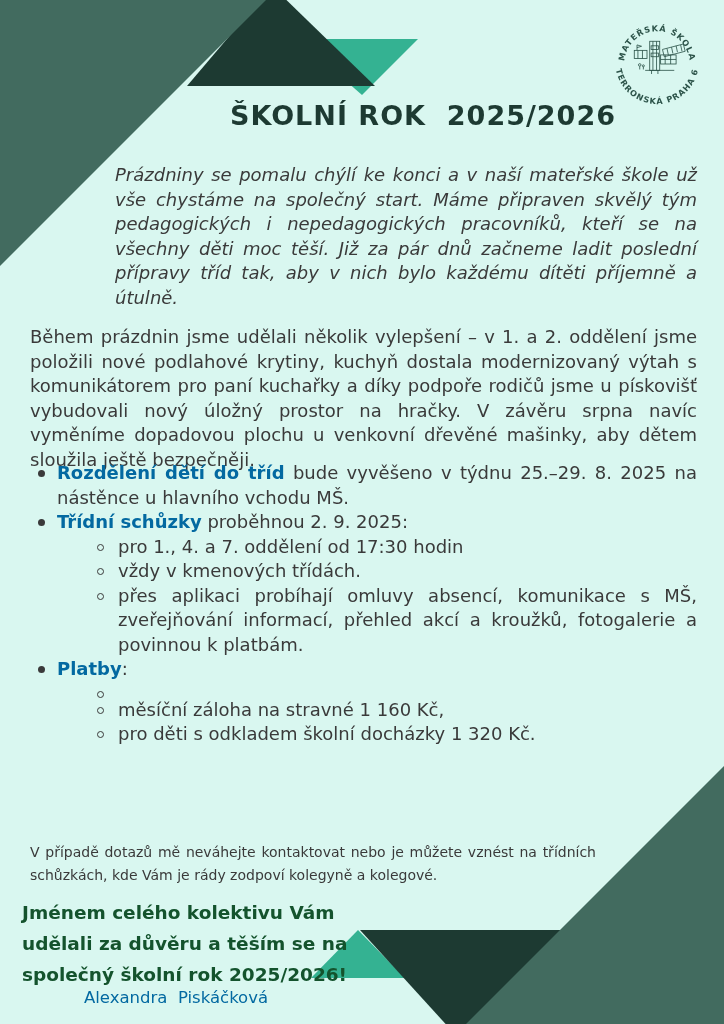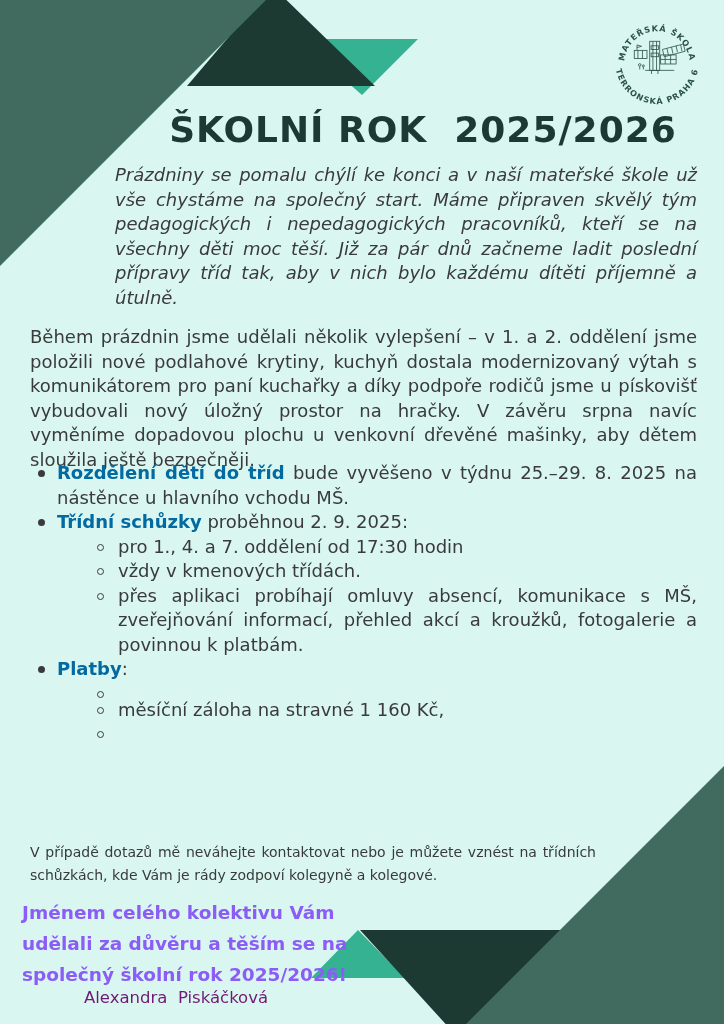--- a/index.html
+++ b/index.html
@@ -9,45 +9,45 @@
     background:#d9f7f0;
     font-family:"DejaVu Sans","Liberation Sans",sans-serif;
     color:#3a3a3a;
     overflow:hidden;
   }
   .deco { position:absolute; left:0; top:0; width:724px; height:1024px; }
   .logo { position:absolute; left:607px; top:13px; width:100px; height:102px; }
   .logo text { fill:#2c5349; font-family:"DejaVu Sans","Liberation Sans",sans-serif;
                font-size:9px; font-weight:600; letter-spacing:1.1px; }
   .title {
-    position:absolute; top:109px; left:150px; right:28px;
-    text-align:center; font-size:36px; font-weight:bold;
+    position:absolute; top:100px; left:150px; right:28px;
+    text-align:center; font-size:27px; font-weight:bold;
     letter-spacing:1px; color:#1d3a32; white-space:pre;
   }
   .para { position:absolute; text-align:justify; font-size:18px; line-height:24.5px; }
   .intro   { top:163px; left:115px; width:582px;font-style:italic; }
   .updates { top:325px; left:30px;  width:667px; }
   .list { position:absolute; top:461px; left:30px; width:667px;
           font-size:18px; line-height:24.5px; }
   .li { display:flex; align-items:flex-start; }
   .li .lt { flex:1; text-align:justify; }
   .mk { flex:0 0 auto; width:7px; height:7px; margin-top:9px; }
   .mk.dot  { margin-left:8px;  margin-right:12px; border-radius:50%; background:#3a3a3a; }
   .mk.ring { margin-left:8px;  margin-right:14px; border-radius:50%;
              border:1.5px solid #3a3a3a; background:transparent; }
   .li.sub { padding-left:59px; }
   .lt b { font-weight:bold; color:#0369a1; }
   .note { position:absolute; top:841px; left:30px; width:566px;
           font-size:14px; line-height:22.5px; text-align:justify; }
   .closing { position:absolute; top:897px; left:22px; width:310px;
              text-align:center; font-weight:bold; font-size:18.5px;
-             line-height:31px; color:#8b5cf6; }
+             line-height:31px; color:#14532d; }
   .closing div { white-space:nowrap; }
   .signature { position:absolute; top:988px; left:84px;
-               font-size:16.5px; color:#701a75; white-space:pre; }
+               font-size:16.5px; color:#0369a1; white-space:pre; }
 </style>
 </head>
 <body>
 
 <svg class="deco" viewBox="0 0 724 1024" aria-hidden="true">
   <polygon points="298,39 418,39 362,95" fill="#34b292"></polygon>
   <polygon points="272,-14 375,86 187,86" fill="#1d3a32"></polygon>
   <polygon points="0,0 266,0 0,266" fill="#426b5f"></polygon>
   <polygon points="358,930 311,978 405,978" fill="#34b292"></polygon>
   <polygon points="360,930 585,930 462,1042" fill="#1d3a32"></polygon>
@@ -132,20 +132,21 @@
   </div>
   <div class="li sub">
     <span class="mk ring"></span>
   </div>
   <div class="li sub">
     <span class="mk ring"></span>
     <p class="lt">měsíční záloha na stravné 1 160 Kč,</p>
   </div>
   <div class="li sub">
     <span class="mk ring"></span>
+    <p class="lt">pro děti s odkladem školní docházky 1 320 Kč.</p>
   </div>
 
 </div>
 
 <p class="note">V případě dotazů mě neváhejte kontaktovat nebo je můžete vznést na třídních schůzkách, kde Vám je rády zodpoví kolegyně a kolegové.</p>
 
 <div class="closing">
   <div>Jménem celého kolektivu Vám</div>
   <div>udělali za důvěru a těším se na</div>
   <div>společný školní rok 2025/2026!</div>

